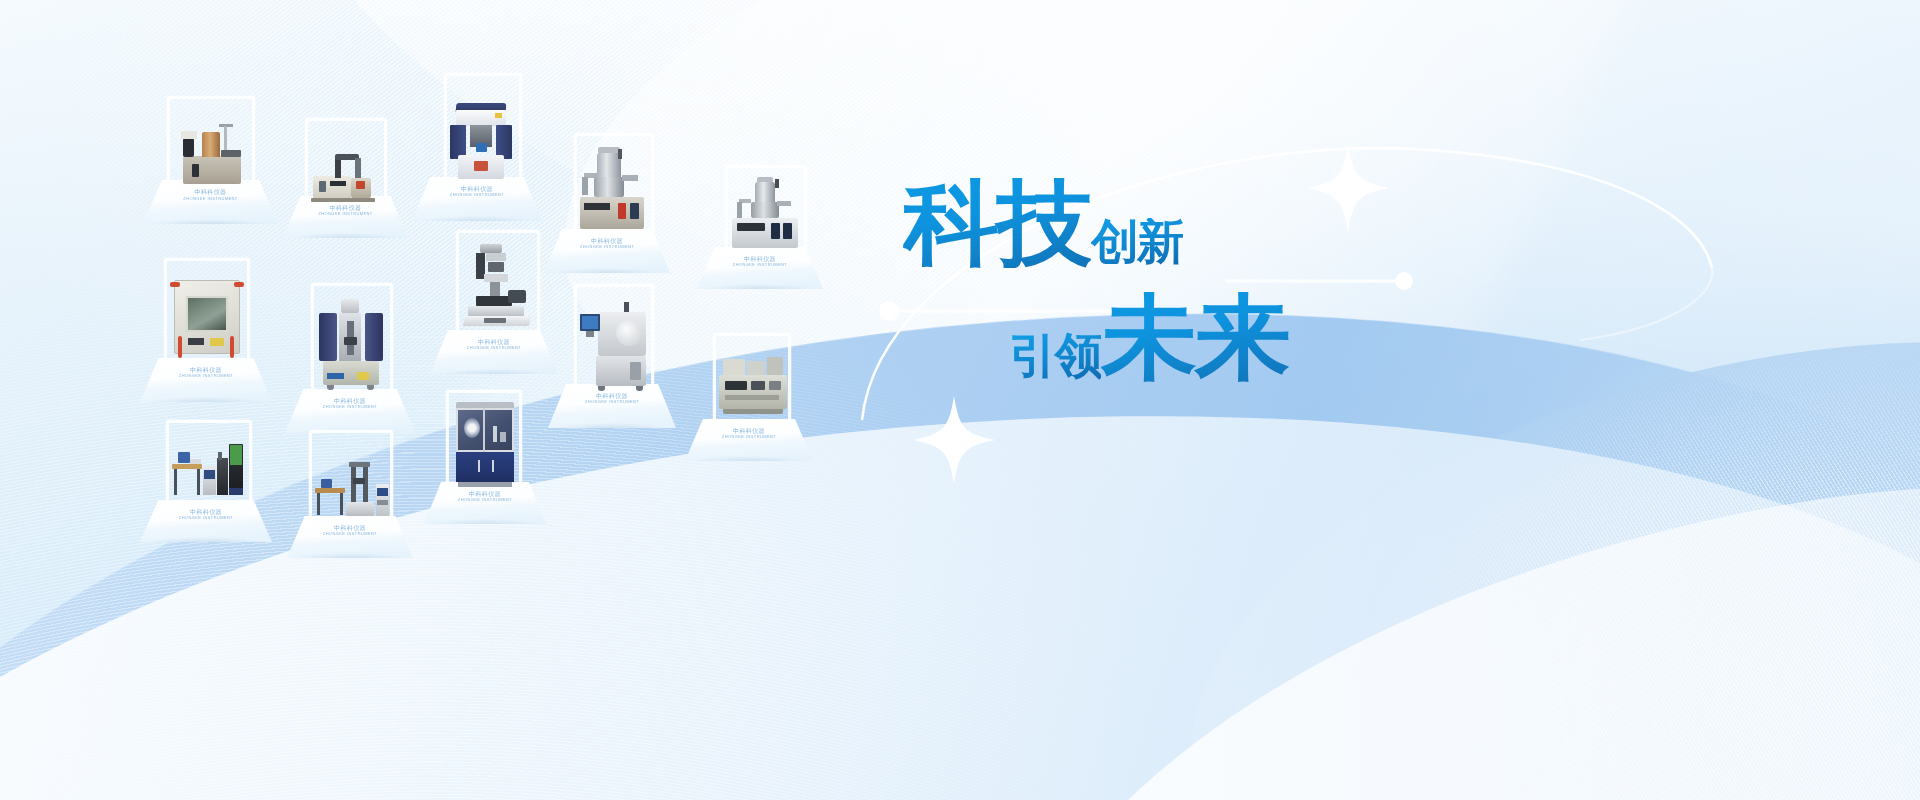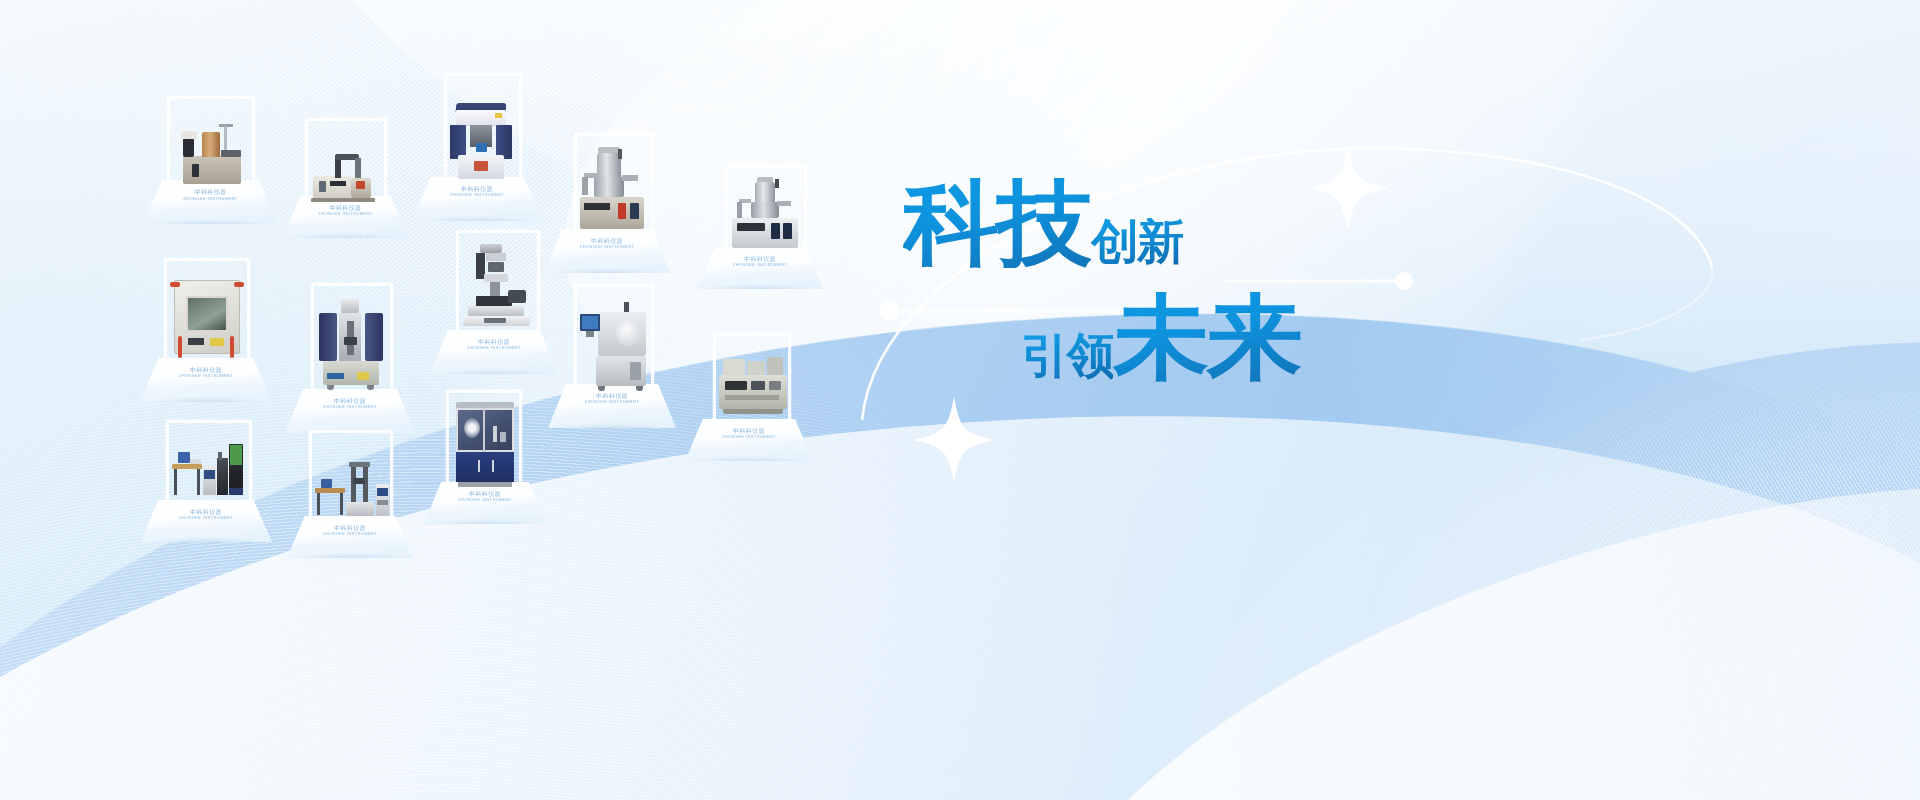--- a/index.html
+++ b/index.html
@@ -130,21 +130,21 @@
     transform:scaleX(1.02);
   }
   .h-soft {
     font-size:48px;
     background:linear-gradient(168deg,#12a0e8 0%,#0f85cd 55%,#0f69ad 100%);
     -webkit-background-clip:text; background-clip:text;
     color:transparent;
     padding-bottom:4px;
     margin-left:2px;
   }
-  .line2 .h-soft { margin-left:16px; margin-right:2px; }
+  .line2 .h-soft { margin-left:4px; margin-right:2px; }
 
   
   .product {
     position:absolute;
     pointer-events:auto;
   }
   .frame {
     position:absolute; left:0; top:0;
     border:3px solid rgba(255,255,255,.92);
     border-radius:2px;

